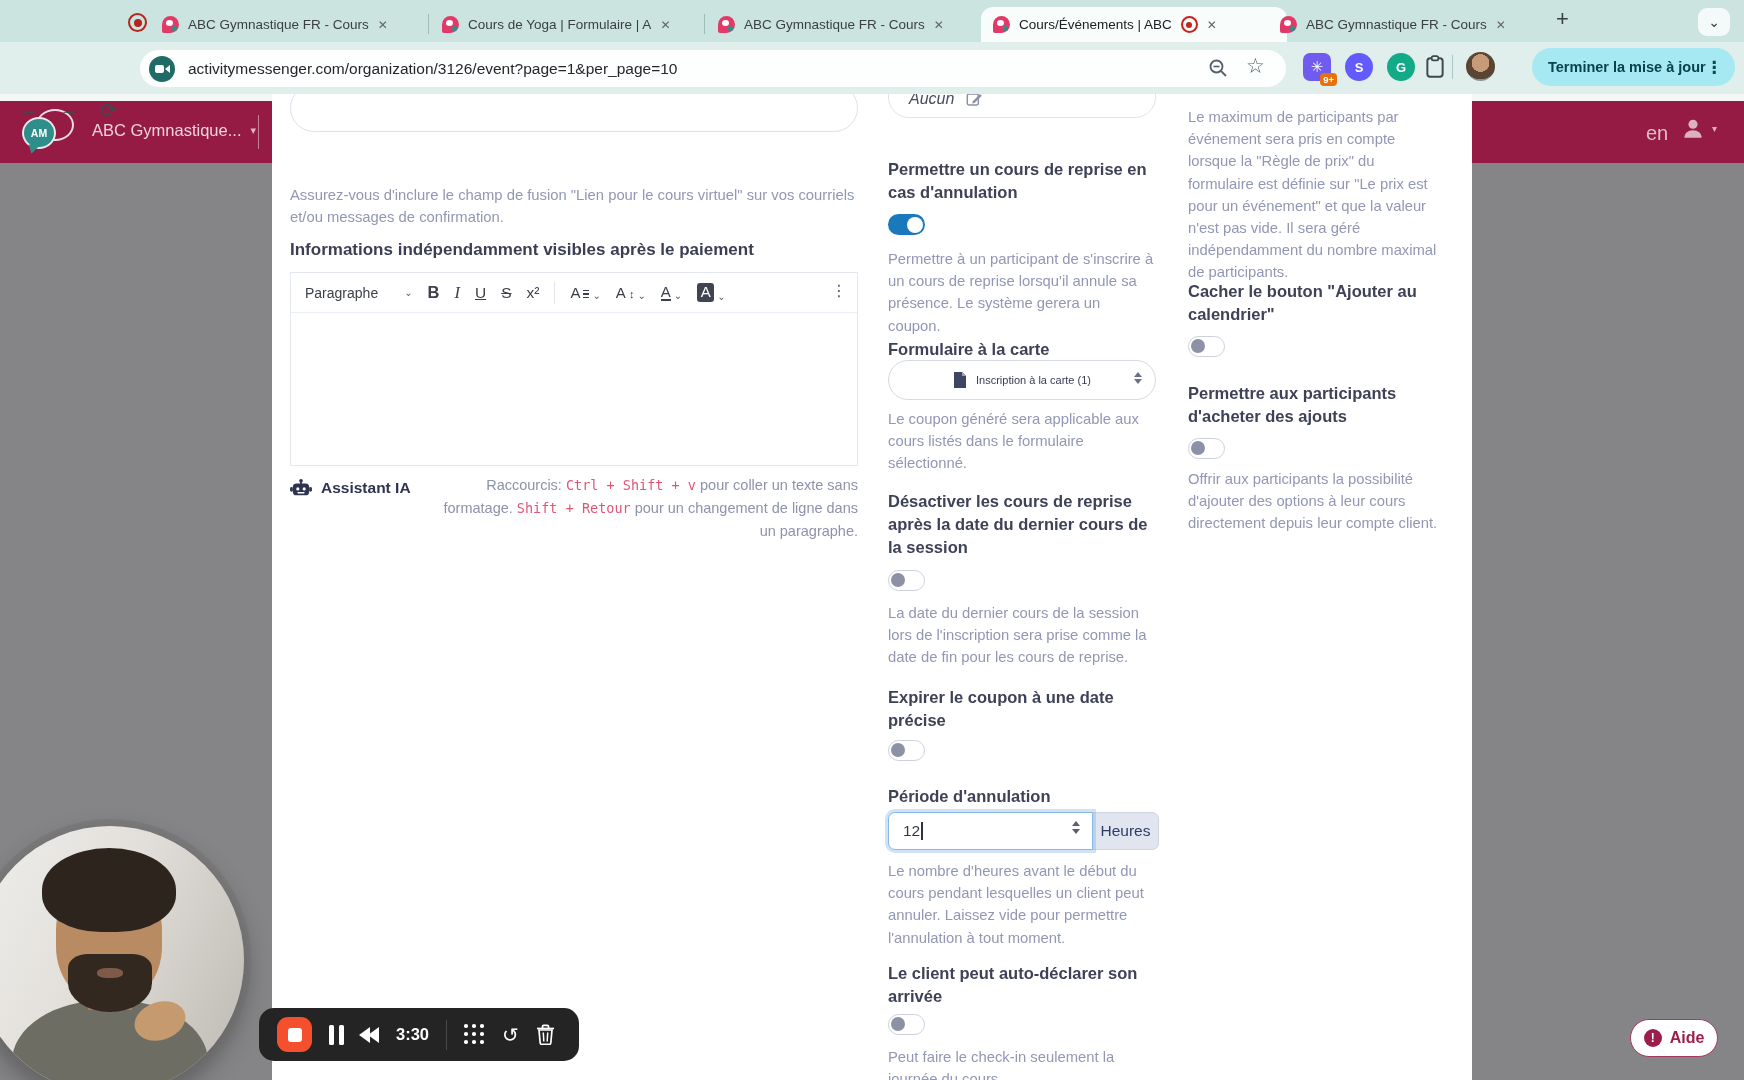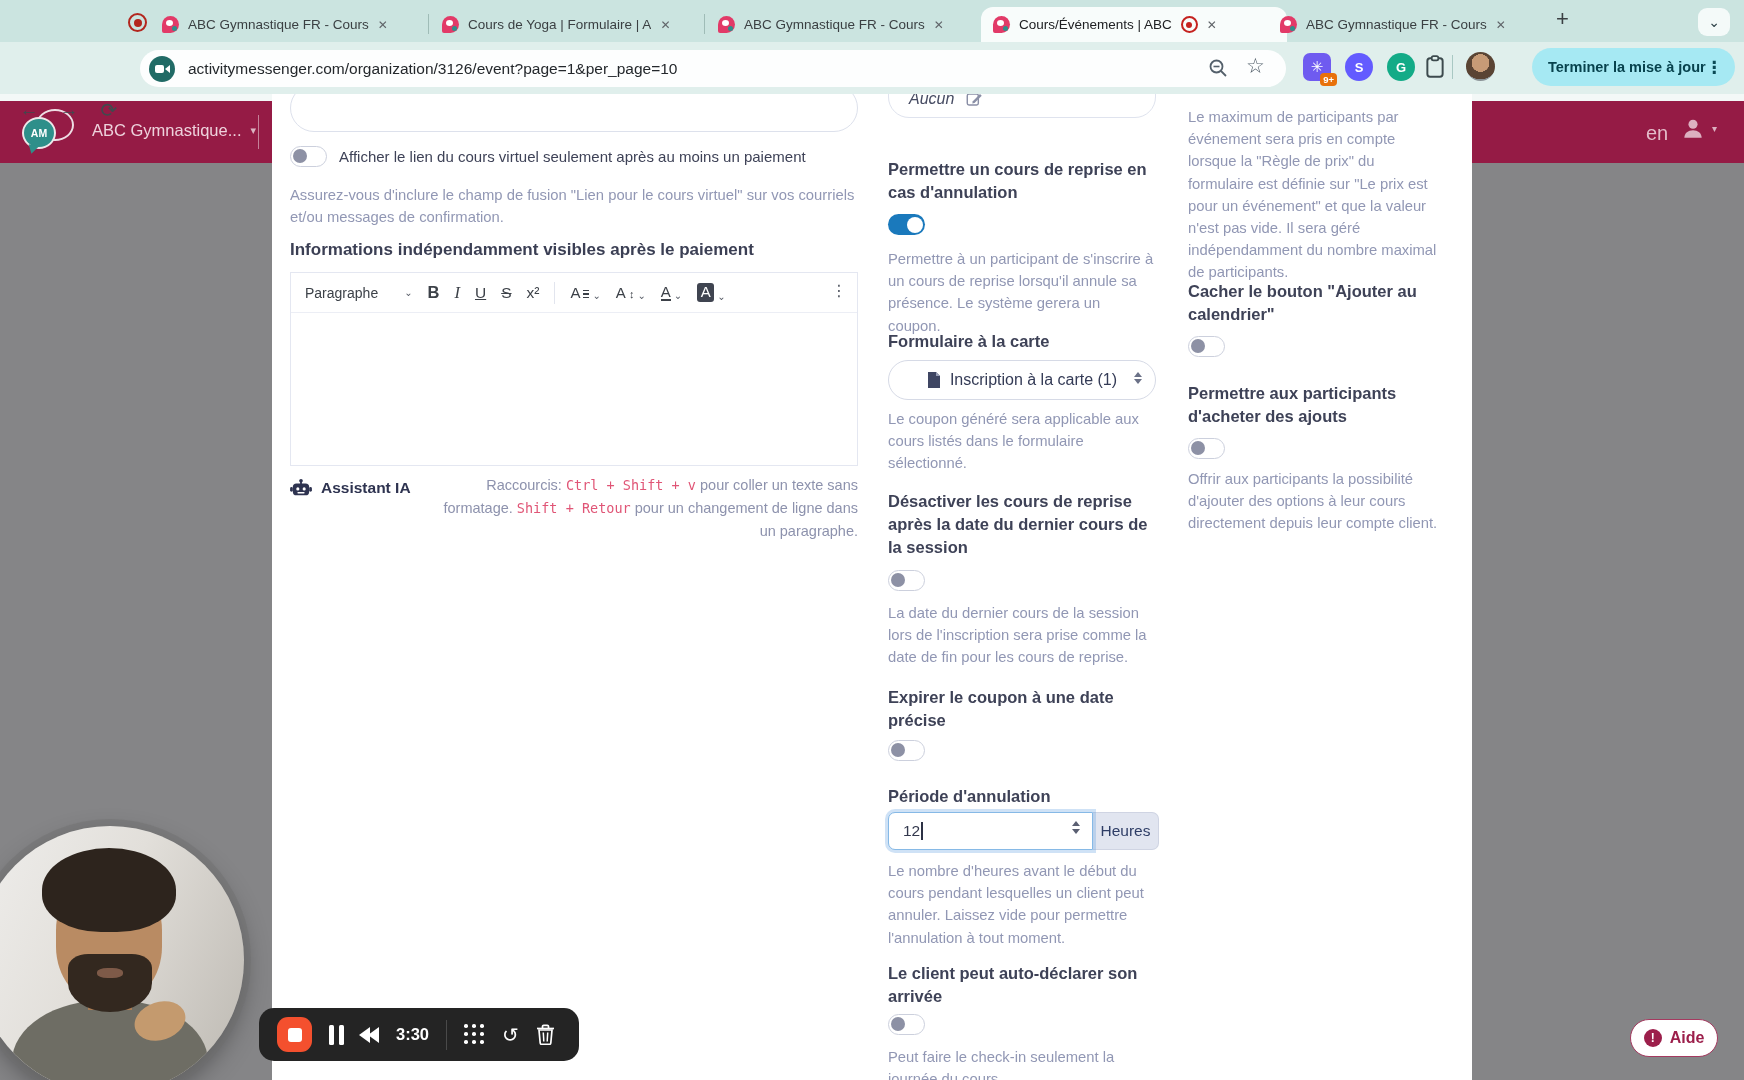--- a/index.html
+++ b/index.html
@@ -85,21 +85,21 @@
 
   
   .bigin{position:absolute;left:290px;top:84px;width:568px;height:48px;border:1px solid #dde1ec;border-radius:24px;
          background:#fff;box-sizing:border-box;}
   .aucunbox{position:absolute;left:888px;top:62px;width:268px;height:56px;border:1px solid #dfe3ee;border-radius:21px;
             background:#fff;box-sizing:border-box;display:flex;align-items:flex-end;padding:0 0 9px 20px;gap:12px;}
   .aucunbox .val{font-size:16px;font-style:italic;color:#474c63;}
 
   .selpill{position:absolute;left:888px;top:360px;width:268px;height:40px;border:1px solid #d6dae6;border-radius:20px;
            background:#fff;box-sizing:border-box;display:flex;align-items:center;justify-content:center;gap:9px;
-           font-size:16px;color:#343b56;}
+           font-size:11px;color:#343b56;}
   .updn{position:absolute;right:13px;top:11px;display:flex;flex-direction:column;gap:2px;}
   .updn i{border-left:4px solid transparent;border-right:4px solid transparent;}
   .updn .u{border-bottom:5px solid #6b7187;}
   .updn .d{border-top:5px solid #6b7187;}
 
   .numgrp{position:absolute;left:888px;top:812px;height:38px;display:flex;}
   .numin{position:relative;width:205px;height:38px;border:1.5px solid #86b9e6;border-radius:7px 0 0 7px;background:#fff;
          box-sizing:border-box;box-shadow:0 0 0 3px rgba(96,160,225,.30);display:flex;align-items:center;padding-left:14px;
          font-size:15.5px;color:#33384d;}
   .caret{width:1.5px;height:18px;background:#2c3145;margin-left:1px;}
@@ -192,26 +192,20 @@
         <path d="M4 21c0-4.4 3.6-7 8-7s8 2.6 8 7z" fill="#dcb0c0"></path>
       </svg>
       <span class="car">▾</span>
     </div>
   </div>
 
   <div class="modal"></div>
 
   <div class="bigin" style="z-index:6"></div>
 
-  <div class="abs trow" style="left:290px;top:146px;z-index:6">
-    <span class="tgl off">
-        <span class="knob"></span>
-      </span>
-    <span class="lbl">Afficher le lien du cours virtuel seulement après au moins un paiement</span>
-  </div>
   <div class="abs help" style="left:290px;top:184px;width:575px;z-index:6">Assurez-vous d'inclure le champ de fusion "Lien pour le cours virtuel" sur vos courriels et/ou messages de confirmation.</div>
 
   <div class="abs h1" style="left:290px;top:240px;z-index:6">Informations indépendamment visibles après le paiement</div>
 
   <div class="editor" style="z-index:6">
     <div class="etb">
       <span class="pw">
         <span>Paragraphe</span>
         <span class="chev">⌄</span>
       </span>
@@ -274,21 +268,21 @@
 
   <div class="abs hh" style="left:888px;top:158px;width:268px;z-index:6">Permettre un cours de reprise en cas d'annulation</div>
   <div class="abs trow" style="left:888px;top:214px;z-index:6">
     <span class="tgl on">
         <span class="knob"></span>
       </span>
     <span class="tstate">Oui</span>
   </div>
   <div class="abs help" style="left:888px;top:248px;width:268px;z-index:6">Permettre à un participant de s'inscrire à un cours de reprise lorsqu'il annule sa présence. Le système gerera un coupon.</div>
 
-  <div class="abs hh" style="left:888px;top:330px;width:268px;z-index:6">Formulaire à la carte</div>
+  <div class="abs hh" style="left:888px;top:338px;width:268px;z-index:6">Formulaire à la carte</div>
   <div class="selpill" style="z-index:6">
     <svg width="14" height="16" viewBox="0 0 14 16">
       <path d="M1 0h8l4 4v12H1z" fill="#3f4663"></path>
       <path d="M9 0l4 4H9z" fill="#9aa0b8"></path>
     </svg>
     <span>Inscription à la carte (1)</span>
     <span class="updn">
         <i class="u"></i>
         <i class="d"></i>
       </span>

